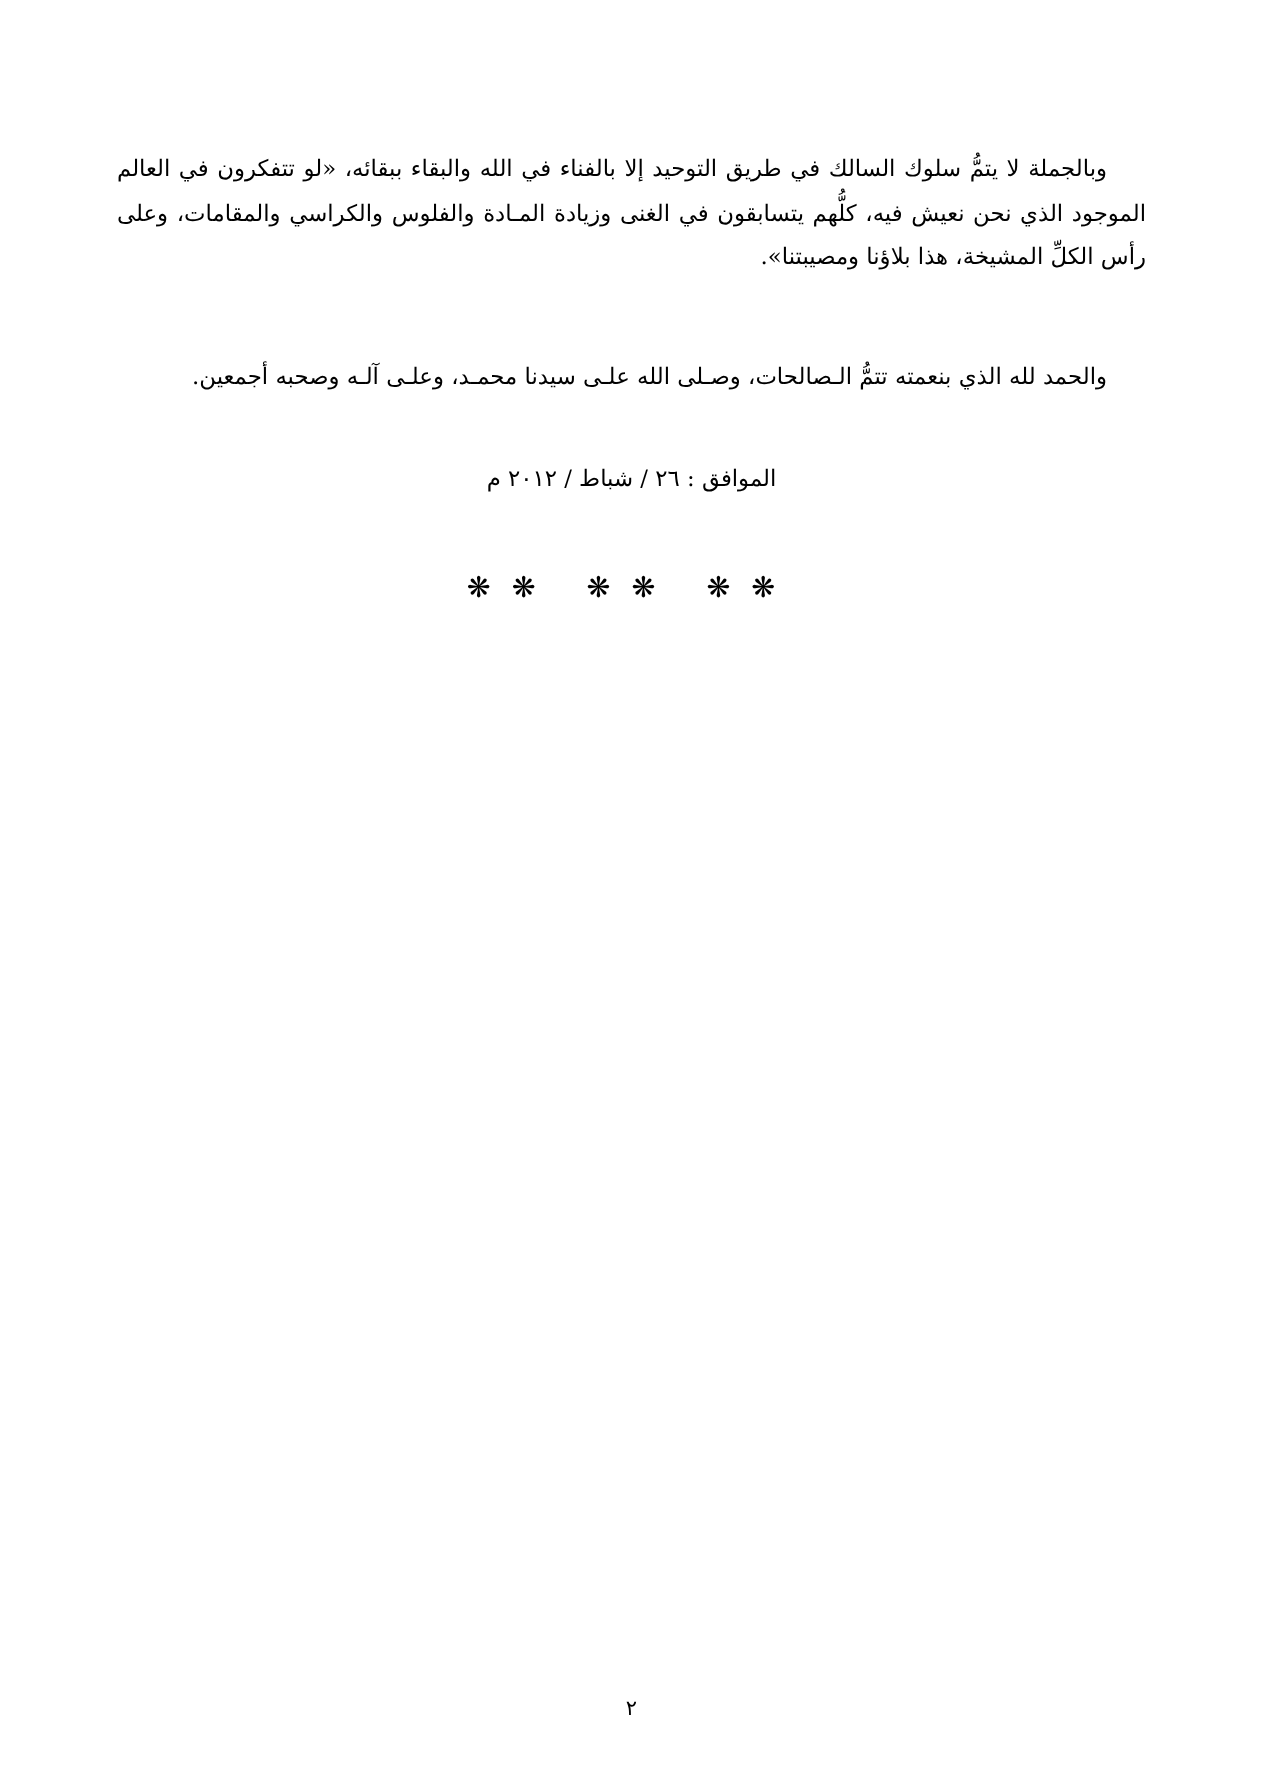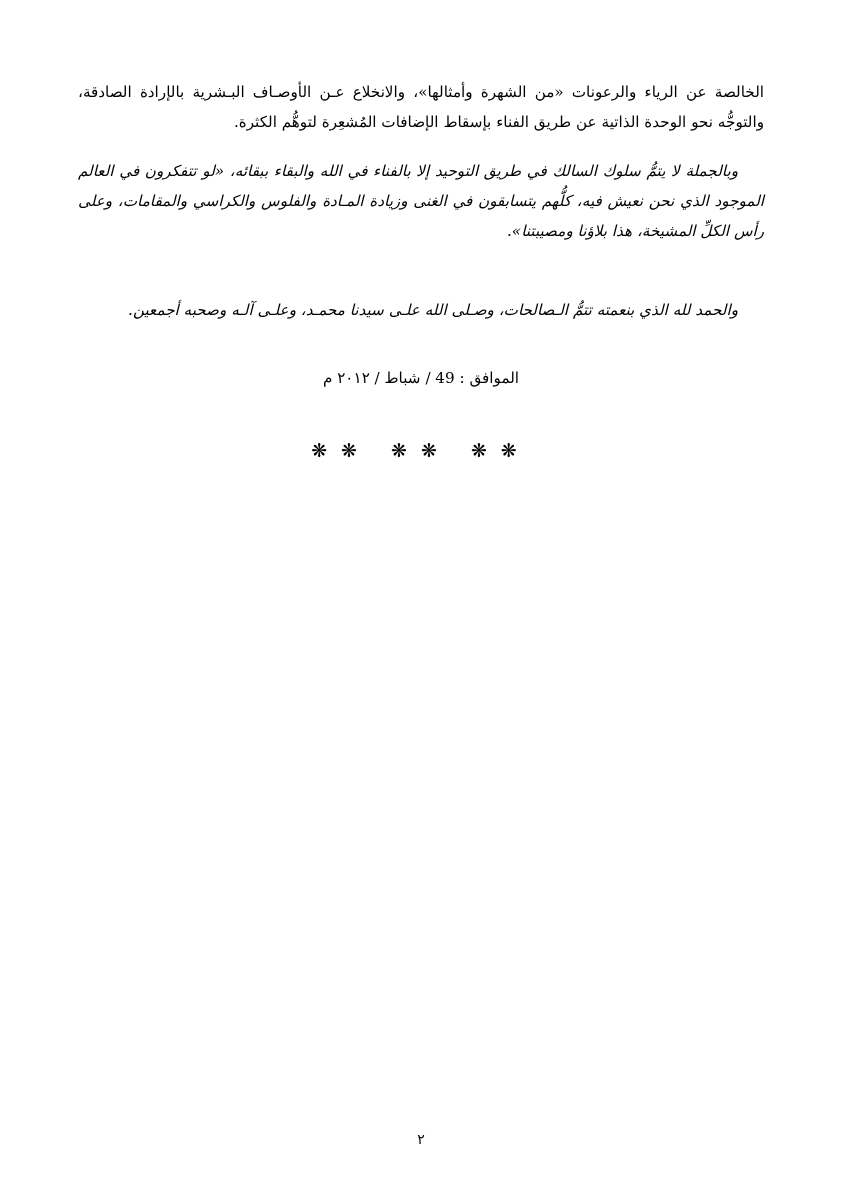--- a/index.html
+++ b/index.html
@@ -27,21 +27,20 @@
     text-justify: inter-word;
   }
   p {
     margin: 0 0 0 0;
     font-size: 15.2px;
     line-height: 1.95;
     letter-spacing: 0.1px;
   }
   p.indent {
     text-indent: 26px;
-    font-style: italic;
   }
   .gap-sm { height: 10px; }
   .gap-md { height: 20px; }
   .gap-lg { height: 34px; }
   .date-block {
     margin-top: 4px;
     text-align: center;
     direction: rtl;
   }
   .date-block p {
@@ -67,41 +66,40 @@
     font-family: "DejaVu Serif", "Liberation Serif", serif;
   }
 </style>
 </head>
 <body>
 
 <div class="page">
 
   <div class="content">
 
-    <p class="body-par">الخالصة عن الرياء والرعونات «من الشهرة وأمثالها»، والانخلاع عـن الأوصـاف البـشرية بالإرادة الصادقة، والتوجُّه نحو الوحدة الذاتية عن طريق الفناء بإسقاط الإضافات المُشعِرة لتوهُّم الكثرة.</p>
 
     <div class="gap-md"></div>
 
     <p class="body-par indent">وبالجملة لا يتمُّ سلوك السالك في طريق التوحيد إلا بالفناء في الله والبقاء ببقائه، «لو تتفكرون في العالم الموجود الذي نحن نعيش فيه، كلُّهم يتسابقون في الغنى وزيادة المـادة والفلوس والكراسي والمقامات، وعلى رأس الكلِّ المشيخة، هذا بلاؤنا ومصيبتنا».</p>
 
     <div class="gap-sm"></div>
 
 
     <div class="gap-md"></div>
 
 
     <div class="gap-md"></div>
 
     <p class="body-par indent">والحمد لله الذي بنعمته تتمُّ الـصالحات، وصـلى الله علـى سيدنا محمـد، وعلـى آلـه وصحبه أجمعين.</p>
 
     <div class="gap-lg"></div>
 
 
     <div class="date-block">
-      <p>الموافق : 49 / شباط / ٢٠١٢ م</p>
+      <p>الموافق : ٢٦ / شباط / ٢٠١٢ م</p>
     </div>
 
     <div class="ornament">
       <span>❋❋  ❋❋  ❋❋</span>
     </div>
 
   </div>
 
   <div class="folio">٢</div>
 

